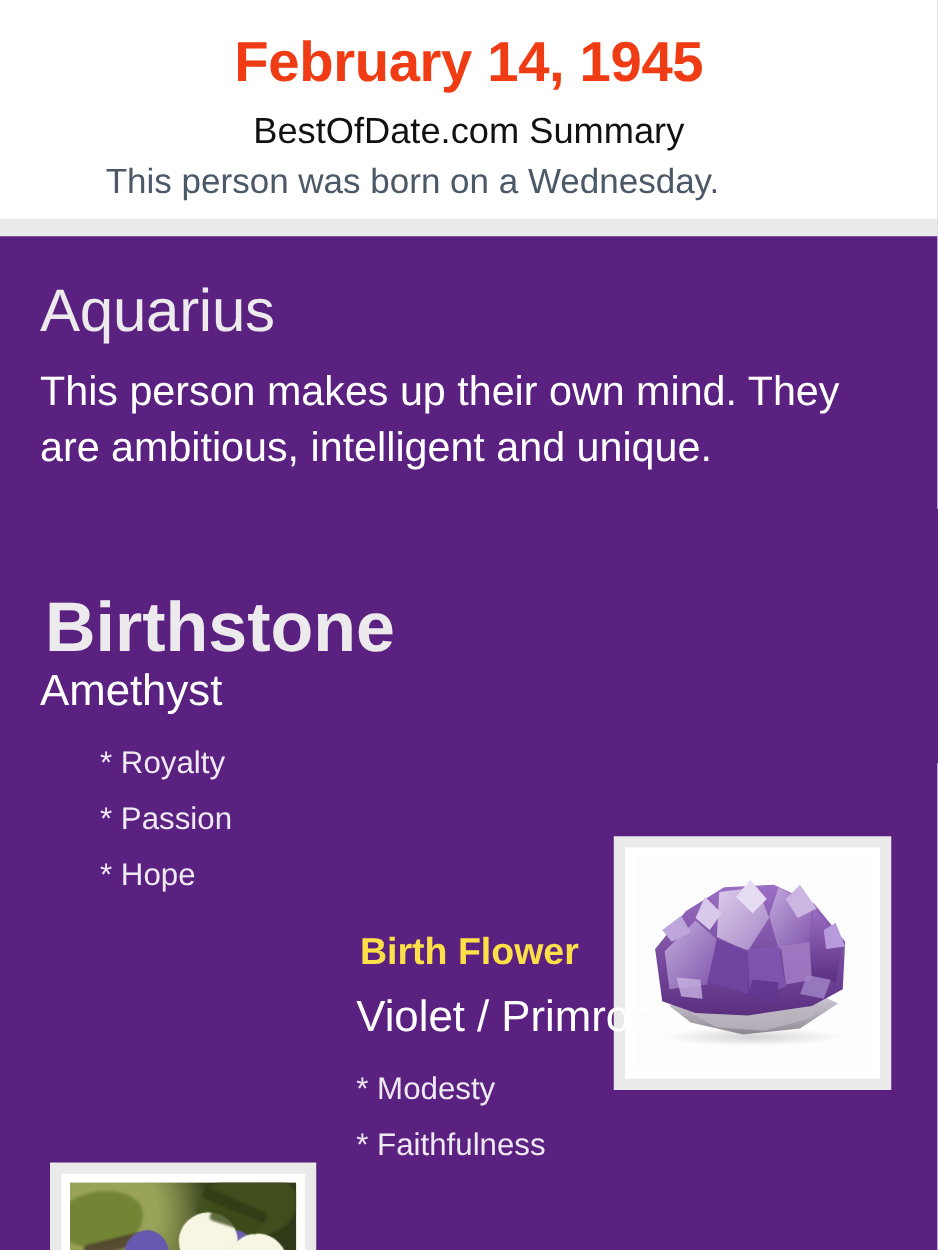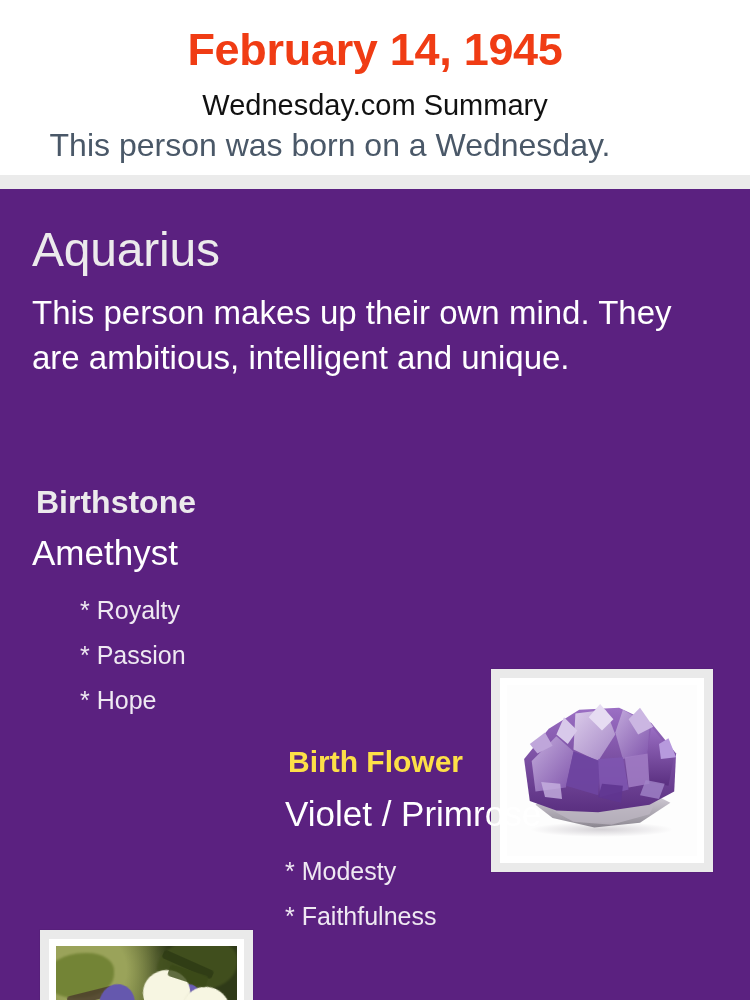--- a/index.html
+++ b/index.html
@@ -22,21 +22,21 @@
     position:absolute; left:0; top:24px; width:750px;
     font-size:45px; font-weight:bold; color:#f03c14;
     letter-spacing:-0.3px; line-height:52px; white-space:nowrap;
   }
   .site-subtitle {
     position:absolute; left:0; top:88px; width:750px;
     font-size:29px; font-weight:normal; color:#111111; line-height:34px;
   }
   .weekday-line {
     position:absolute; left:0; top:131px; width:660px;
-    font-size:32px; font-weight:normal; color:#4a5868; line-height:28px;
+    font-size:28px; font-weight:normal; color:#4a5868; line-height:28px;
   }
 
   
   .divider {
     position:absolute; left:0; top:175px; width:750px; height:14px;
     background:#ebebeb;
   }
 
   
   .panel {
@@ -50,21 +50,21 @@
     letter-spacing:-0.2px;
   }
   .zodiac-desc {
     position:absolute; left:32px; top:101px; width:660px;
     font-size:33px; font-weight:normal; color:#ffffff; line-height:45px;
   }
 
   
   .stone-heading {
     position:absolute; left:36px; top:288px;
-    font-size:32px; font-weight:bold; color:#eceaec; line-height:50px;
+    font-size:56px; font-weight:bold; color:#eceaec; line-height:50px;
   }
   .stone-name {
     position:absolute; left:32px; top:343px;
     font-size:35px; font-weight:normal; color:#ffffff; line-height:42px;text-align:right;
   }
   .stone-traits { position:absolute; left:32px; top:399px; }
   .stone-traits .trait {
     font-size:25px; font-weight:normal; color:#efe9f2;
     line-height:45px; white-space:nowrap;margin-left:48px;
   }
@@ -135,21 +135,21 @@
     filter:blur(0.3px); box-shadow:0 0 2px rgba(180,180,150,.35);
   }
 </style>
 </head>
 <body>
 
 <div id="card">
 
   <div class="header">
     <div class="date-title">February 14, 1945</div>
-    <div class="site-subtitle">Wednesday.com Summary</div>
+    <div class="site-subtitle">BestOfDate.com Summary</div>
     <div class="weekday-line">This person was born on a Wednesday.</div>
   </div>
 
   <div class="divider"></div>
 
   <div class="panel">
 
     <div class="zodiac-name">Aquarius</div>
     <div class="zodiac-desc">This person makes up their own mind. They are ambitious, intelligent and unique.</div>
 

